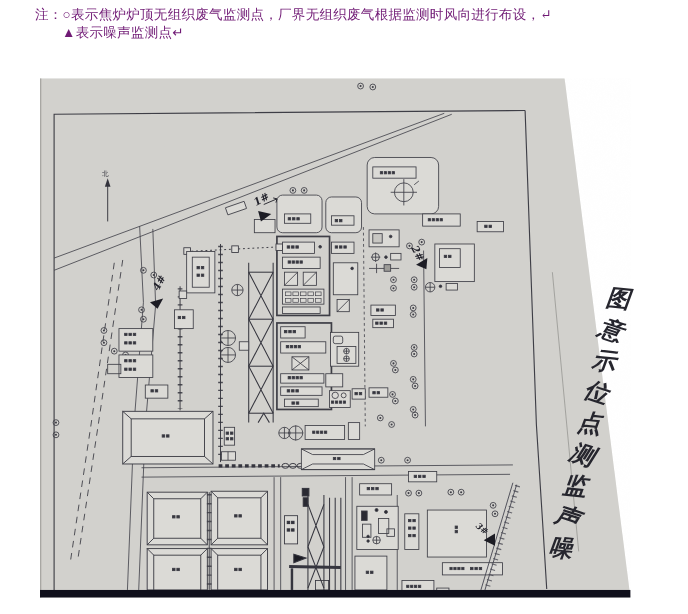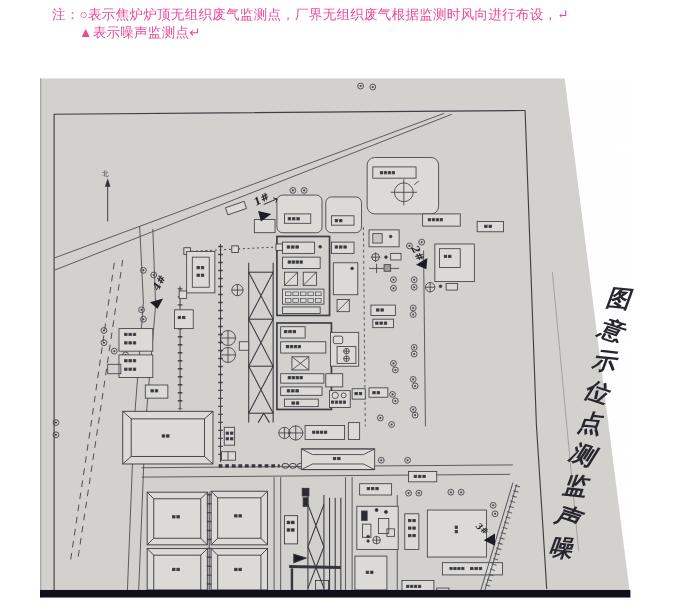--- a/index.html
+++ b/index.html
@@ -1,22 +1,22 @@
 <!DOCTYPE html>
 <html><head>
 <meta charset="utf-8">
 <style>
   html,body{margin:0;padding:0;}
   body{
     width:688px;height:614px;position:relative;background:#ffffff;overflow:hidden;
     font-family:"Liberation Serif","DejaVu Serif",serif;
   }
   .note{
-    position:absolute;left:35px;top:6px;width:620px;color:#ec4899;
-    font-size:13.5px;line-height:18px;letter-spacing:.3px;margin-left:17px;
+    position:absolute;left:35px;top:6px;width:620px;color:#701a75;
+    font-size:13.5px;line-height:18px;letter-spacing:.3px;
   }
   .note .l2{padding-left:27px;font-family:Liberation Serif, serif;}
   .photo{
     position:absolute;left:40px;top:62px;width:628px;height:552px;
   }
   .map-title{
     position:absolute;left:604px;top:286px;width:34px;
     display:flex;flex-direction:column;align-items:center;gap:6px;
     transform:rotate(13deg);transform-origin:top center;
     font-size:24px;font-weight:bold;font-style:italic;color:#26262e;

